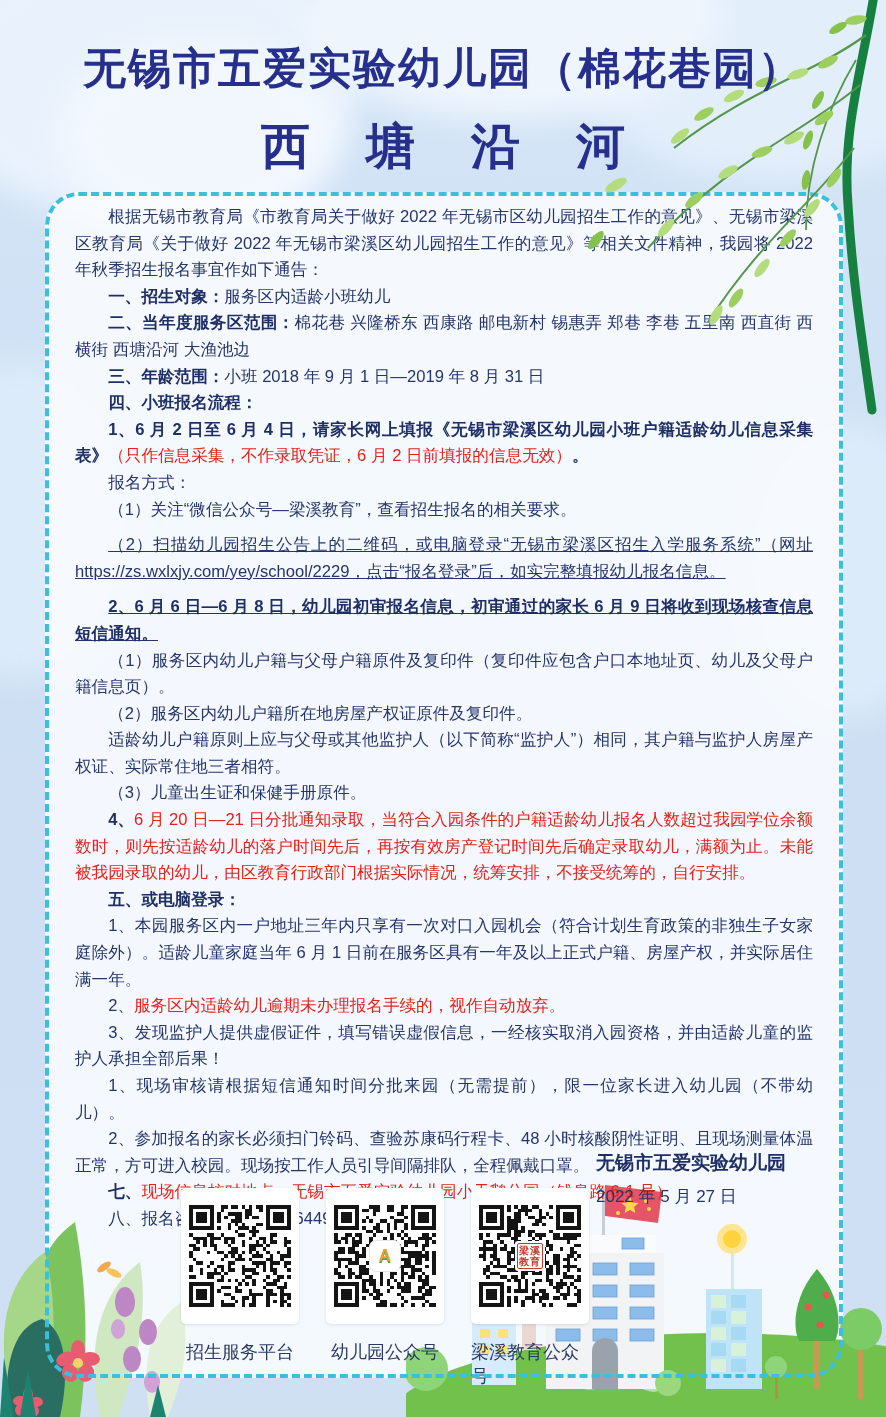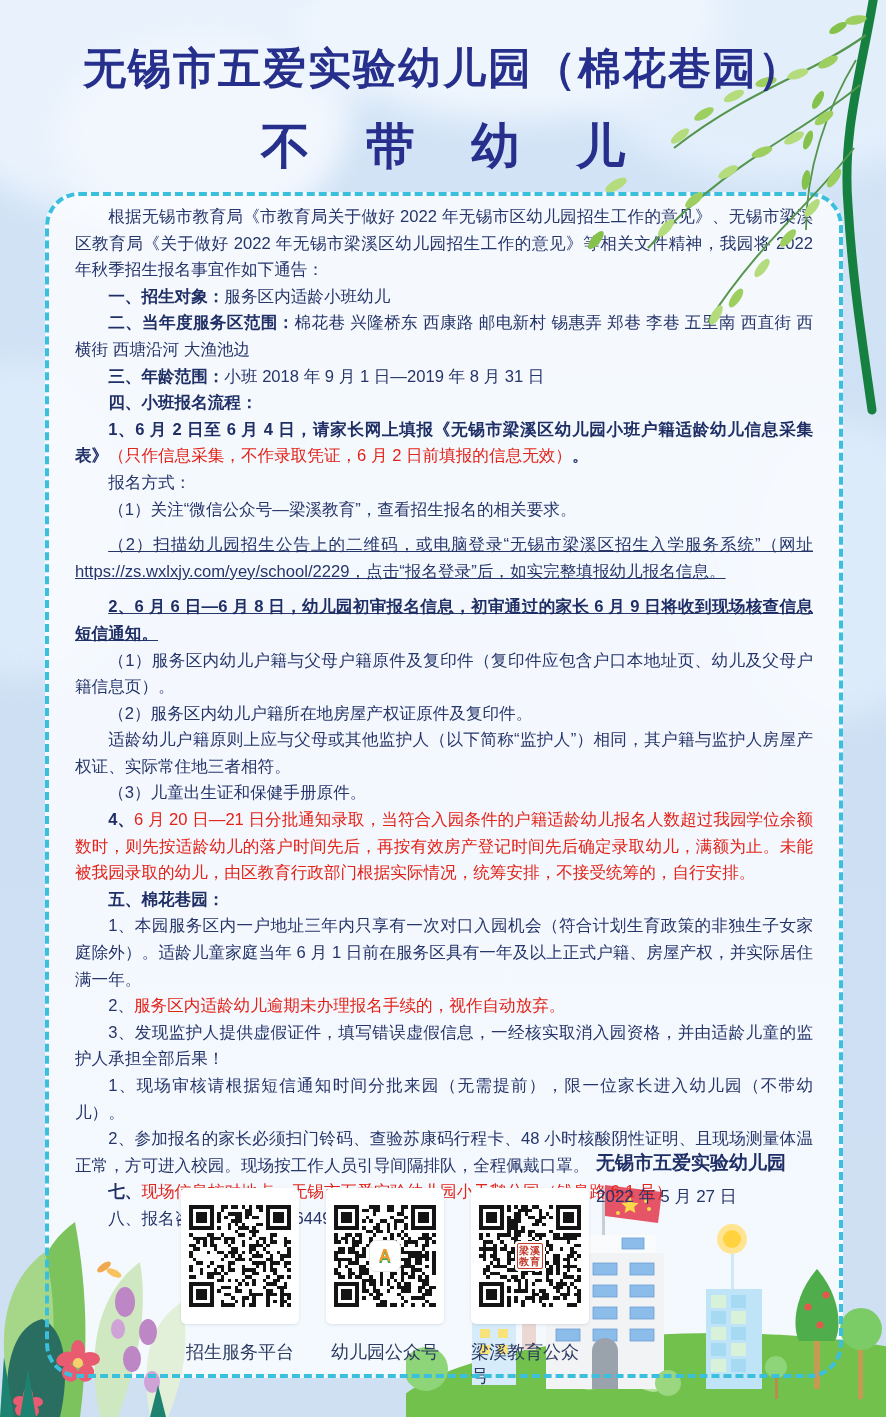--- a/index.html
+++ b/index.html
@@ -61,42 +61,42 @@
 
   <div class="cloud c1"></div>
   <div class="cloud c2"></div>
   <div class="cloud c3"></div>
   <div class="cloud c4"></div>
   <div class="cloud c5"></div>
   <div class="cloud c6"></div>
 
   <div class="title">
     <div class="title-line1">无锡市五爱实验幼儿园（棉花巷园）</div>
-    <div class="title-line2">不带幼儿</div>
+    <div class="title-line2">西塘沿河</div>
   </div>
 
   <div class="panel-bg"></div>
 
   <div class="body-text">
       <p class="para"><span class="n">根据无锡市教育局《市教育局关于做好 2022 年无锡市区幼儿园招生工作的意见》、无锡市梁溪区教育局《关于做好 2022 年无锡市梁溪区幼儿园招生工作的意见》等相关文件精神，我园将 2022 年秋季招生报名事宜作如下通告：</span></p>
       <p class="para"><span class="b">一、招生对象：</span><span class="n">服务区内适龄小班幼儿</span></p>
       <p class="para"><span class="b">二、当年度服务区范围：</span><span class="n">棉花巷 兴隆桥东 西康路 邮电新村 锡惠弄 郑巷 李巷 五里南 西直街 西横街 西塘沿河 大渔池边</span></p>
       <p class="para"><span class="b">三、年龄范围：</span><span class="n">小班 2018 年 9 月 1 日—2019 年 8 月 31 日</span></p>
       <p class="para"><span class="b">四、小班报名流程：</span></p>
       <p class="para"><span class="b">1、6 月 2 日至 6 月 4 日，请家长网上填报《无锡市梁溪区幼儿园小班户籍适龄幼儿信息采集表》</span><span class="rb">（只作信息采集，不作录取凭证，6 月 2 日前填报的信息无效）</span><span class="b">。</span></p>
       <p class="para"><span class="n">报名方式：</span></p>
       <p class="para"><span class="n">（1）关注“微信公众号—梁溪教育”，查看招生报名的相关要求。</span></p>
       <p class="para gap"><span class="n">（2）扫描幼儿园招生公告上的二维码，或电脑登录“无锡市梁溪区招生入学服务系统”（网址 https://zs.wxlxjy.com/yey/school/2229，点击“报名登录”后，如实完整填报幼儿报名信息。</span></p>
       <p class="para gap"><span class="b">2、6 月 6 日—6 月 8 日，幼儿园初审报名信息，初审通过的家长 6 月 9 日将收到现场核查信息短信通知。</span></p>
       <p class="para"><span class="n">（1）服务区内幼儿户籍与父母户籍原件及复印件（复印件应包含户口本地址页、幼儿及父母户籍信息页）。</span></p>
       <p class="para"><span class="n">（2）服务区内幼儿户籍所在地房屋产权证原件及复印件。</span></p>
       <p class="para"><span class="n">适龄幼儿户籍原则上应与父母或其他监护人（以下简称“监护人”）相同，其户籍与监护人房屋产权证、实际常住地三者相符。</span></p>
       <p class="para"><span class="n">（3）儿童出生证和保健手册原件。</span></p>
       <p class="para"><span class="b">4、</span><span class="rb">6 月 20 日—21 日分批通知录取，当符合入园条件的户籍适龄幼儿报名人数超过我园学位余额数时，则先按适龄幼儿的落户时间先后，再按有效房产登记时间先后确定录取幼儿，满额为止。未能被我园录取的幼儿，由区教育行政部门根据实际情况，统筹安排，不接受统筹的，自行安排。</span></p>
-      <p class="para"><span class="b">五、棉花巷园：</span></p>
+      <p class="para"><span class="b">五、或电脑登录：</span></p>
       <p class="para"><span class="n">1、本园服务区内一户地址三年内只享有一次对口入园机会（符合计划生育政策的非独生子女家庭除外）。适龄儿童家庭当年 6 月 1 日前在服务区具有一年及以上正式户籍、房屋产权，并实际居住满一年。</span></p>
       <p class="para"><span class="n">2、</span><span class="rb">服务区内适龄幼儿逾期未办理报名手续的，视作自动放弃。</span></p>
       <p class="para"><span class="n">3、发现监护人提供虚假证件，填写错误虚假信息，一经核实取消入园资格，并由适龄儿童的监护人承担全部后果！</span></p>
       <p class="para"><span class="n">1、现场审核请根据短信通知时间分批来园（无需提前），限一位家长进入幼儿园（不带幼儿）。</span></p>
       <p class="para"><span class="n">2、参加报名的家长必须扫门铃码、查验苏康码行程卡、48 小时核酸阴性证明、且现场测量体温正常，方可进入校园。现场按工作人员引导间隔排队，全程佩戴口罩。</span></p>
       <p class="para"><span class="b">七、</span><span class="rb">现场信息核对地点：无锡市五爱实验幼儿园小天鹅分园（钱皋路 6-1 号）</span></p>
       <p class="para"><span class="n">八、报名咨询电话：82706449—8208</span></p>
     </div>
 
   <div class="signature">

